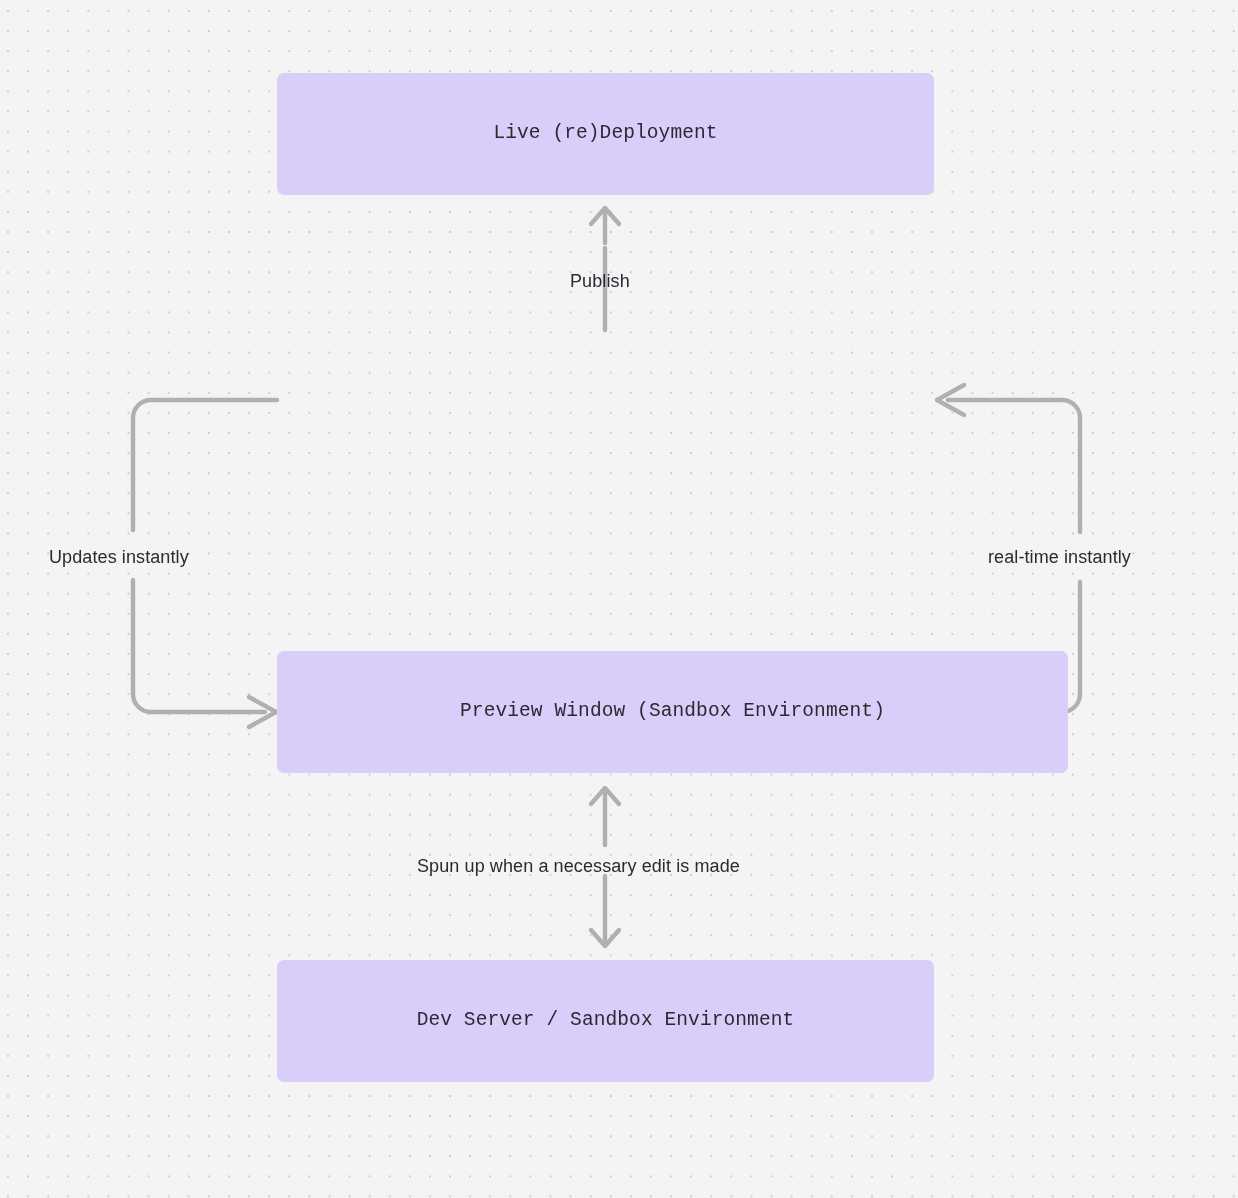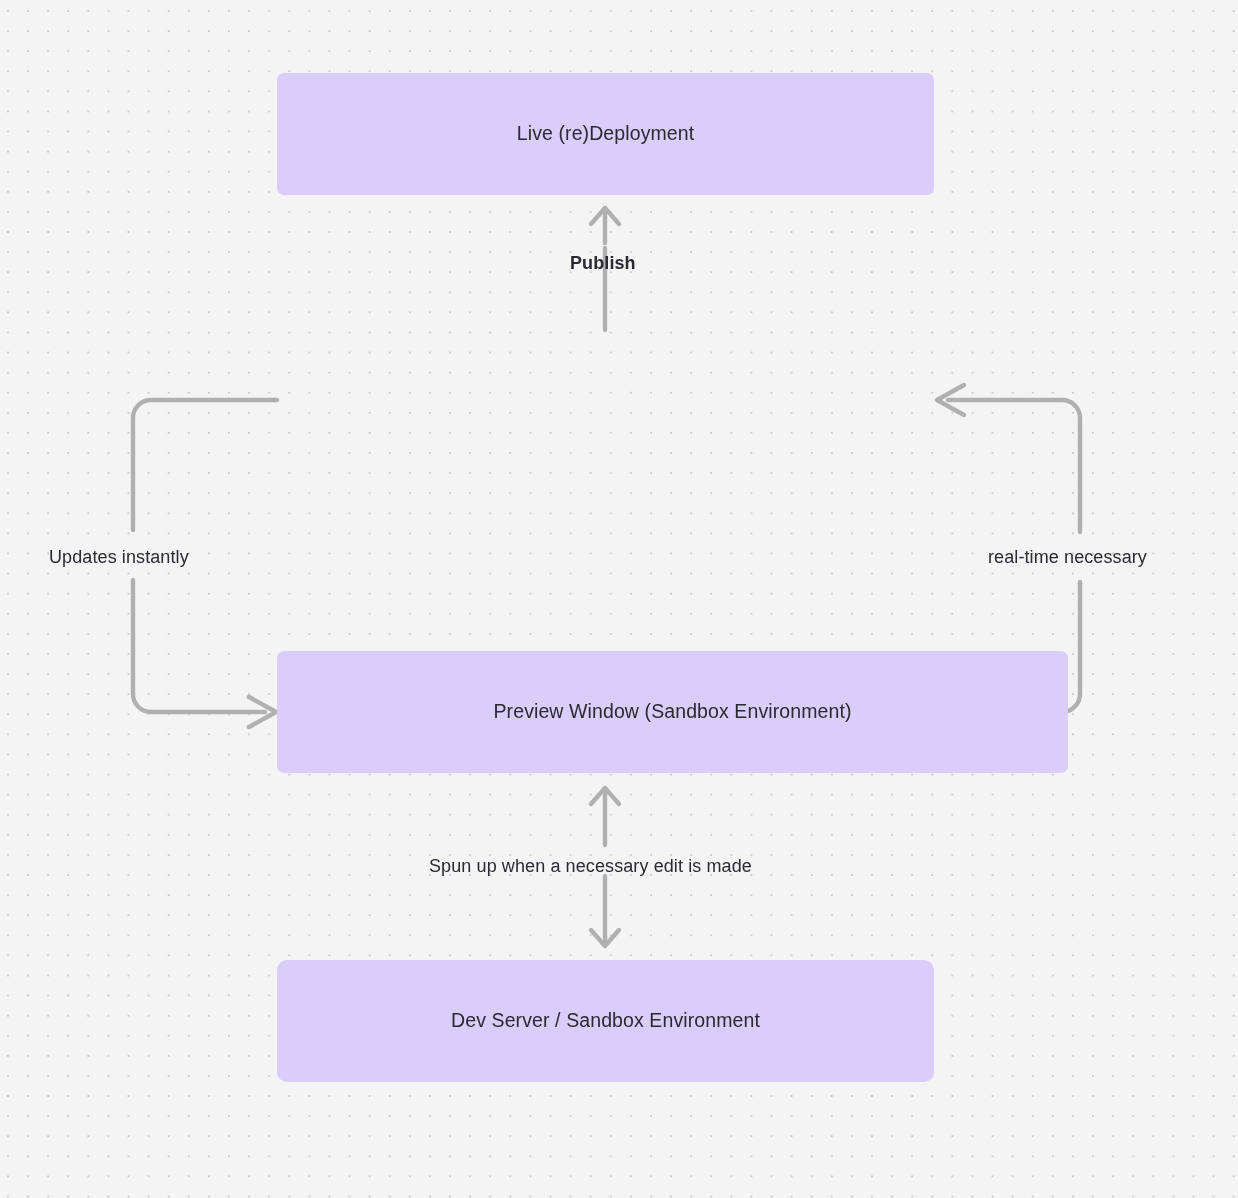--- a/index.html
+++ b/index.html
@@ -34,20 +34,21 @@
     pointer-events: none;
   }
   .node {
     position: absolute;
     background: #d9cdfa;
     border-radius: 7px;
     display: flex;
     align-items: center;
     justify-content: center;
     box-sizing: border-box;
+    font-family: Liberation Mono, monospace;
   }
   .node-label {
     font-size: 19.5px;
     color: #2a2a33;
     letter-spacing: 0.1px;
     text-align: center;
     line-height: 1.3;
     white-space: nowrap;
   }
   .edge-label {
@@ -55,27 +56,27 @@
     font-size: 18px;
     color: #2a2a33;
     letter-spacing: 0.1px;
     white-space: nowrap;
     line-height: 1;
   }
   
   #node-live      { left: 277px; top: 73px;   width: 657px; height: 122px; }
   #node-editor    { left: 277px; top: 342px;  width: 657px; height: 122px; }
   #node-preview   { left: 277px; top: 651px;  width: 791px; height: 122px; }
-  #node-devserver { left: 277px; top: 960px;  width: 657px; height: 122px; border-radius: 10px; }
+  #node-devserver { left: 277px; top: 960px;  width: 657px; height: 122px; }
 
   
-  #label-publish        { left: 570px; top: 254px; font-weight: bold; }
+  #label-publish        { left: 570px; top: 272px; }
   #label-updates        { left: 49px;  top: 548px; }
   #label-realtime       { left: 988px; top: 548px; }
-  #label-spunup         { left: 429px; top: 857px; }
+  #label-spunup         { left: 417px; top: 857px; }
 </style>
 </head>
 <body>
 
 <div id="canvas">
 
   <svg class="edges" viewBox="0 0 1238 1198" width="1238" height="1198" xmlns="http://www.w3.org/2000/svg">
     <g fill="none" stroke="#b0b0b0" stroke-width="4.4" stroke-linecap="round" stroke-linejoin="round">
 
       <g>
@@ -115,17 +116,17 @@
   </div>
 
   <div class="node" id="node-devserver">
     <span class="node-label">Dev Server / Sandbox Environment</span>
   </div>
 
   <div class="edge-label" id="label-publish">Publish</div>
 
   <div class="edge-label" id="label-updates">Updates instantly</div>
 
-  <div class="edge-label" id="label-realtime">real-time necessary</div>
+  <div class="edge-label" id="label-realtime">real-time instantly</div>
 
   <div class="edge-label" id="label-spunup">Spun up when a necessary edit is made</div>
 
 </div>
 
 </body></html>

